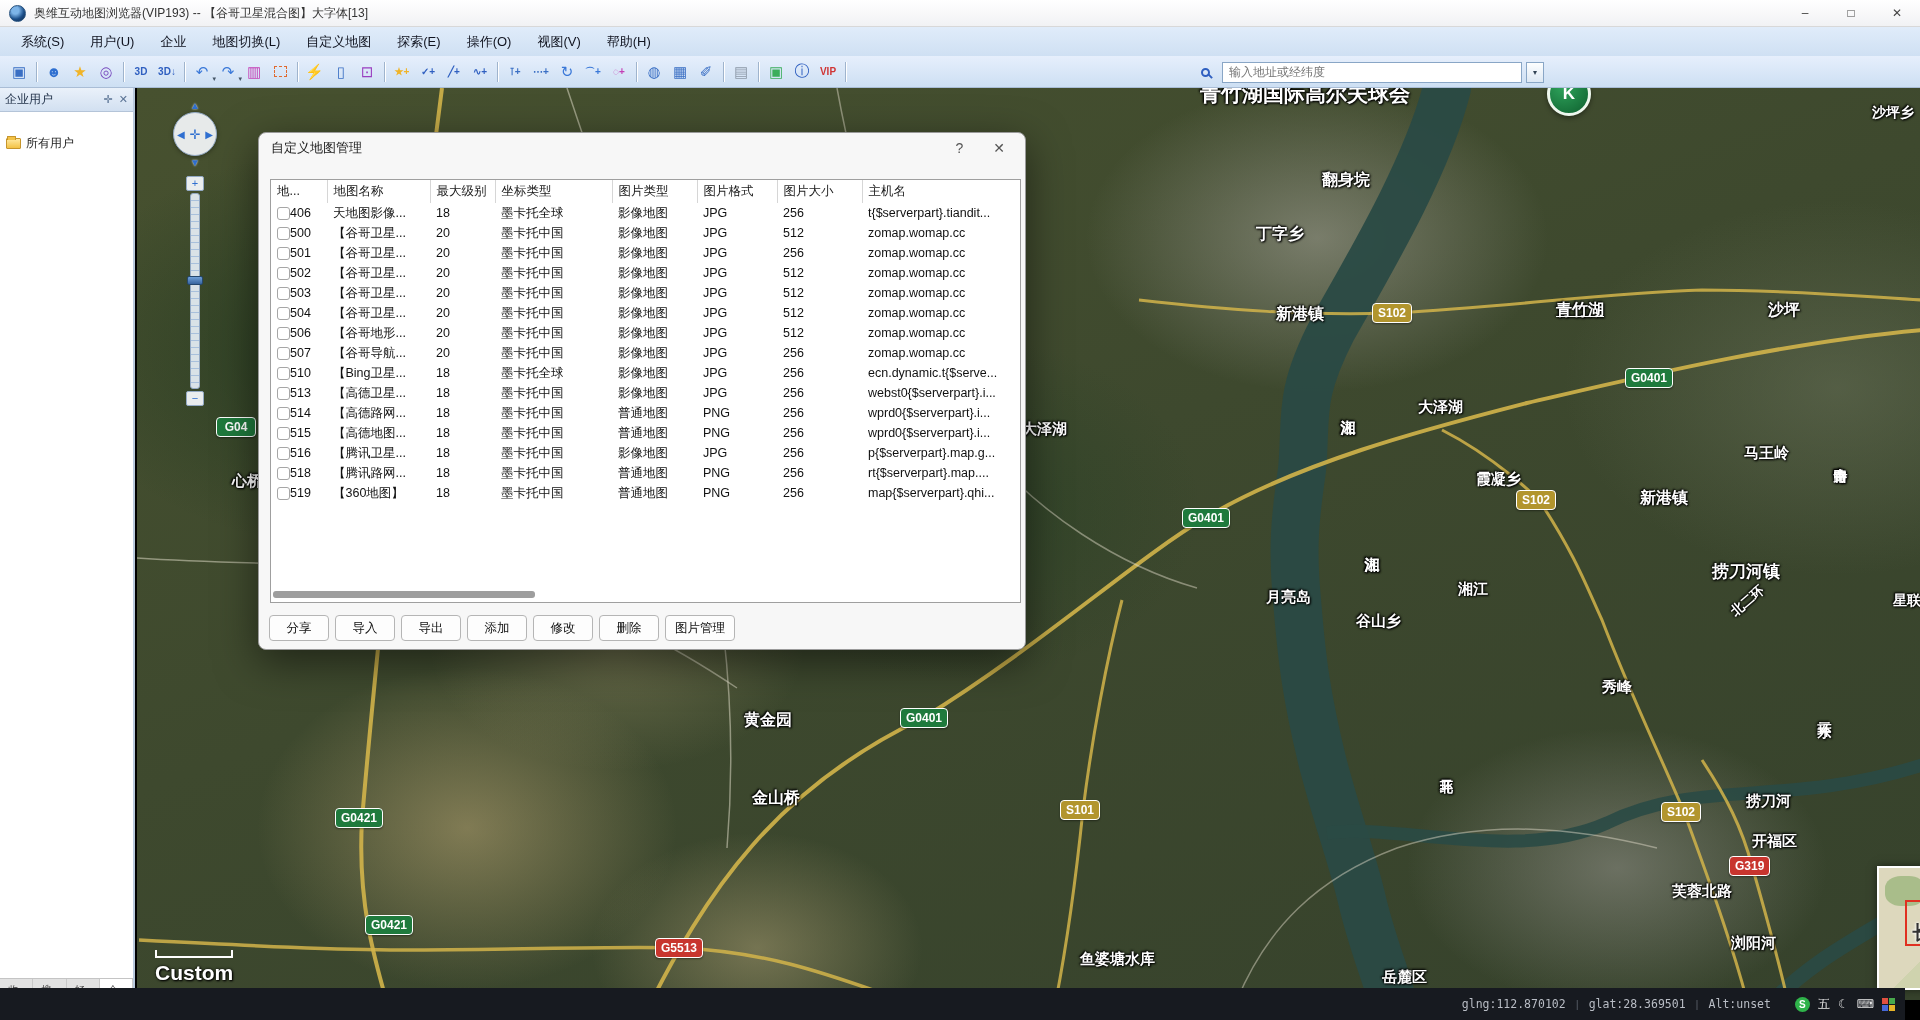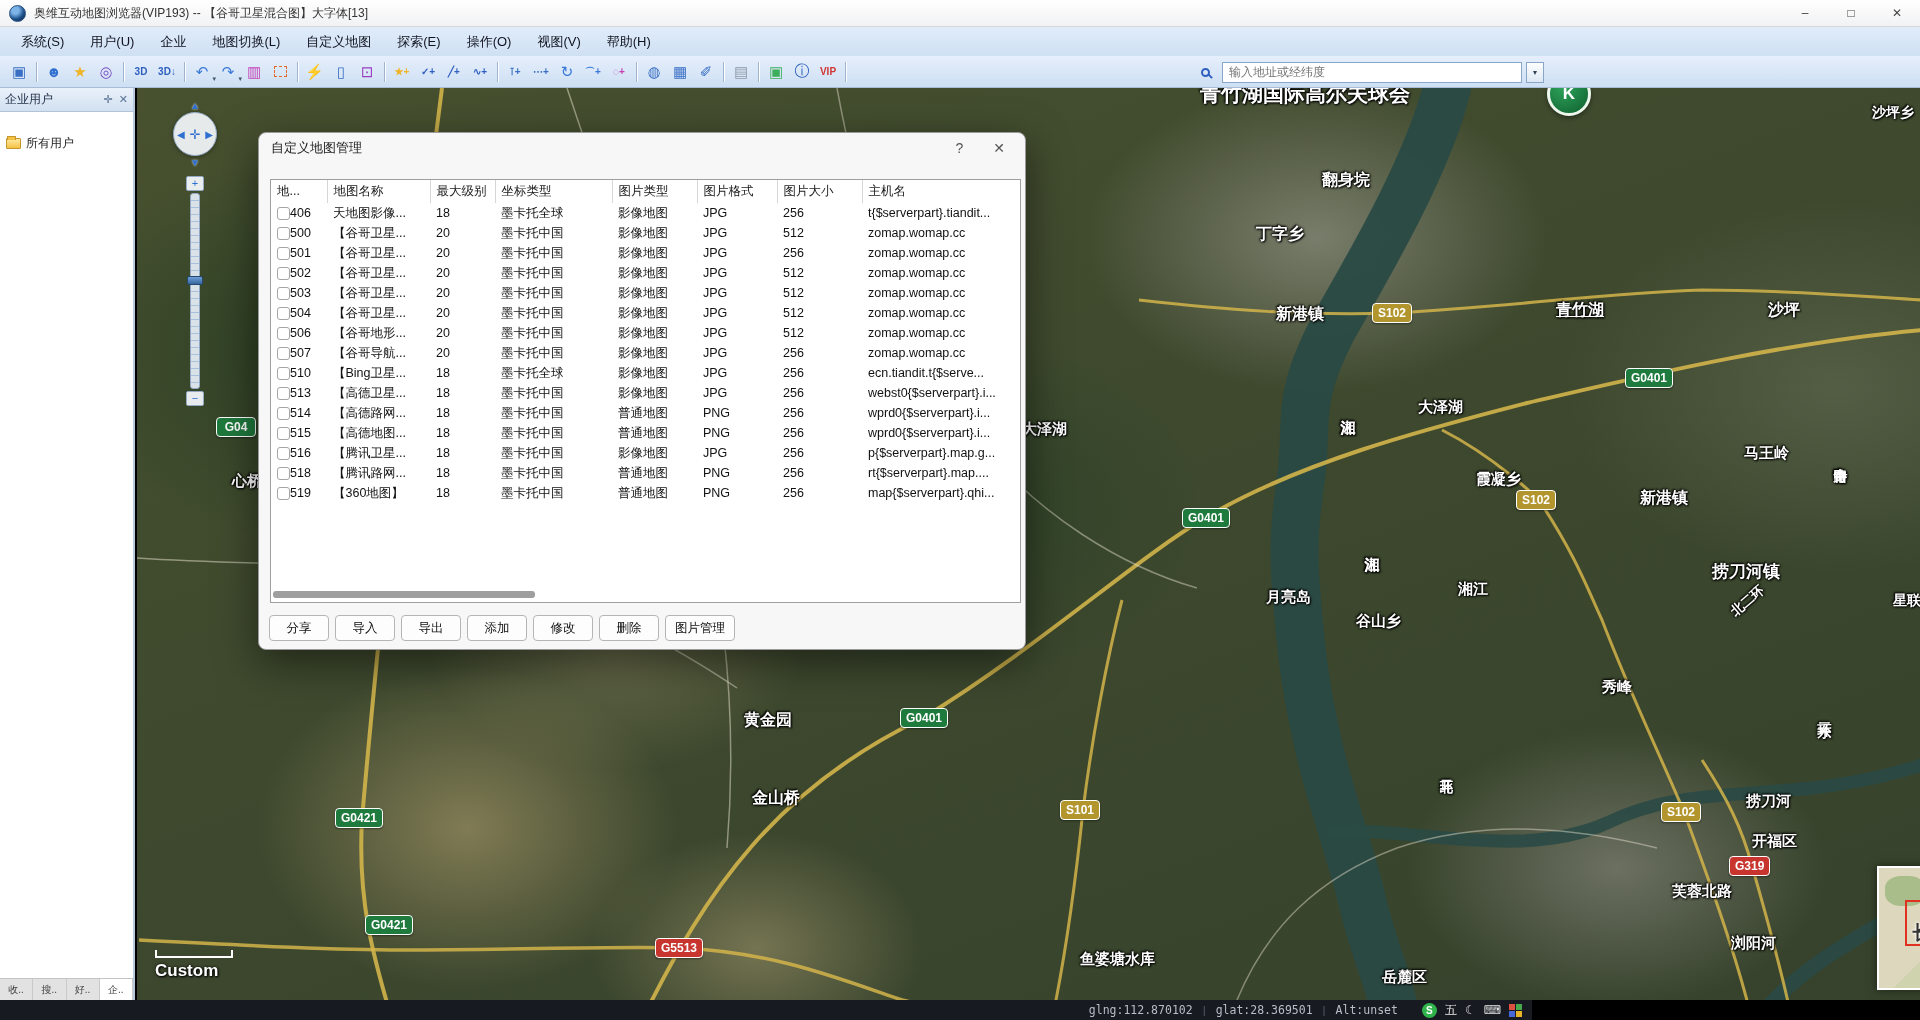--- a/index.html
+++ b/index.html
@@ -66,21 +66,21 @@
   .pan-circle .left { position:absolute; left:3px; color:#2f6fd0; font-size:10px; }
   .pan-circle .right { position:absolute; right:3px; color:#2f6fd0; font-size:10px; }
   .pan-center { color:#2f6fd0; font-size:13px; }
   .zoom-col { position:absolute; left:48px; top:88px; width:20px; text-align:center; }
   .zoom-btn { width:18px; height:15px; background:rgba(248,251,255,.92); border:1px solid #93a9c4; color:#2f6fd0; font-size:11px; line-height:13px; border-radius:2px; margin:0 auto; }
   .zoom-track { width:10px; height:196px; margin:2px auto; background:rgba(235,243,252,.9); border:1px solid #93a9c4; border-radius:3px; position:relative; background-image:repeating-linear-gradient(to bottom, transparent 0 6px, #a8c0dc 6px 7px); }
   .zoom-thumb { position:absolute; left:-4px; top:82px; width:16px; height:9px; background:linear-gradient(#6f9fd8,#38659e); border:1px solid #24476e; border-radius:2px; }
 
   .scalebox { position:absolute; left:18px; top:862px; color:#fff; text-shadow:0 0 3px #000,1px 1px 2px #000; pointer-events:none; }
   .scaleline { width:78px; height:8px; border-left:2px solid #fff; border-right:2px solid #fff; border-bottom:2px solid #fff; margin-bottom:3px; }
-  .scaletext { font-size:17px; font-weight:bold; }
+  .scaletext { font-size:21px; font-weight:bold; }
 
   .compassK { position:absolute; left:1410px; top:-16px; width:44px; height:44px; border-radius:50%; background:radial-gradient(circle at 35% 30%, #2fa45c, #0e5f2e); border:3px solid #eef7ee; color:#fff; font-weight:bold; font-size:17px; display:flex; align-items:center; justify-content:center; box-shadow:0 2px 5px rgba(0,0,0,.4); }
 
   .minimap { position:absolute; left:1740px; top:778px; width:128px; height:124px; border:2px solid #fff; background:linear-gradient(135deg,#ddd8bd 0 55%, #cfd3ae 55% 100%); box-shadow:0 0 8px rgba(0,0,0,.5); }
   .minimap .patch1 { position:absolute; left:6px; top:8px; width:40px; height:30px; background:#a9bd8a; border-radius:40%; }
   .minimap .patch2 { position:absolute; right:8px; bottom:10px; width:46px; height:34px; background:#b4c492; border-radius:40%; }
   .minimap .mriver { position:absolute; left:58px; top:0; width:9px; height:124px; background:#8fb6d8; transform:rotate(8deg); }
   .minimap .redrect { position:absolute; left:26px; top:32px; width:66px; height:46px; border:2px solid #e03020; }
   .minimap .mm-label { position:absolute; left:50%; top:54%; transform:translate(-50%,-50%); font-size:19px; font-weight:bold; color:#333; text-shadow:0 0 3px #fff,0 0 3px #fff; white-space:nowrap; }
 
@@ -97,21 +97,21 @@
   .tbl td { height:20px; font-size:12.5px; color:#111; padding:0 0 0 6px; white-space:nowrap; overflow:hidden; }
   .cbwrap { display:flex; align-items:center; }
   .cb { width:13px; height:13px; border:1px solid #a6a6a6; border-radius:3px; background:#fff; flex:0 0 13px; }
   .hscroll { position:absolute; left:2px; bottom:3px; width:745px; height:8px; }
   .hthumb { width:262px; height:7px; background:#9e9e9e; border-radius:3px; }
   .dlg-buttons { position:absolute; left:10px; top:482px; display:flex; gap:6px; }
   .dlg-btn { width:60px; height:26px; background:#fdfdfd; border:1px solid #b5b5b5; border-radius:4px; font-size:12.5px; color:#111; display:flex; align-items:center; justify-content:center; font-family:"Liberation Sans",sans-serif; }
   .dlg-btn.wide { width:70px; }
 
   
-  .statusbar { position:absolute; left:0; bottom:0; width:1532px; height:20px; background:#171a20; display:flex; align-items:center; color:#b9bdc5; font-size:11.5px; padding:4px 6px; }
+  .statusbar { position:absolute; left:0; bottom:0; width:1905px; height:20px; background:#171a20; display:flex; align-items:center; color:#b9bdc5; font-size:11.5px; padding:16px 6px; }
   .sb-right { margin-left:auto; display:flex; align-items:center; gap:10px; }
   .sb-coord { font-family:"DejaVu Sans Mono",monospace; }
   .sb-sep { color:#565b64; }
   .ime { display:flex; align-items:center; gap:8px; margin-left:14px; padding-right:4px; }
   .sogou { width:15px; height:15px; border-radius:50%; background:#2fb34a; color:#fff; font-size:10px; font-weight:bold; display:flex; align-items:center; justify-content:center; }
   .ime-txt { color:#e8e8e8; font-size:12px; }
   .quad { width:13px; height:13px; display:grid; grid-template-columns:1fr 1fr; gap:1px; }
   .quad i { display:block; }
   .quad i:nth-child(1){background:#e05040;} .quad i:nth-child(2){background:#48a84c;}
   .quad i:nth-child(3){background:#4668d8;} .quad i:nth-child(4){background:#e8b428;}
@@ -467,21 +467,21 @@
                   <span class="cb"></span>
                   <span>510</span>
                 </span>
               </td>
               <td>【Bing卫星...</td>
               <td>18</td>
               <td>墨卡托全球</td>
               <td>影像地图</td>
               <td>JPG</td>
               <td>256</td>
-              <td>ecn.tiandit.t{$serve...</td>
+              <td>ecn.dynamic.t{$serve...</td>
             </tr>
             <tr>
               <td>
                 <span class="cbwrap">
                   <span class="cb"></span>
                   <span>513</span>
                 </span>
               </td>
               <td>【高德卫星...</td>
               <td>18</td>

